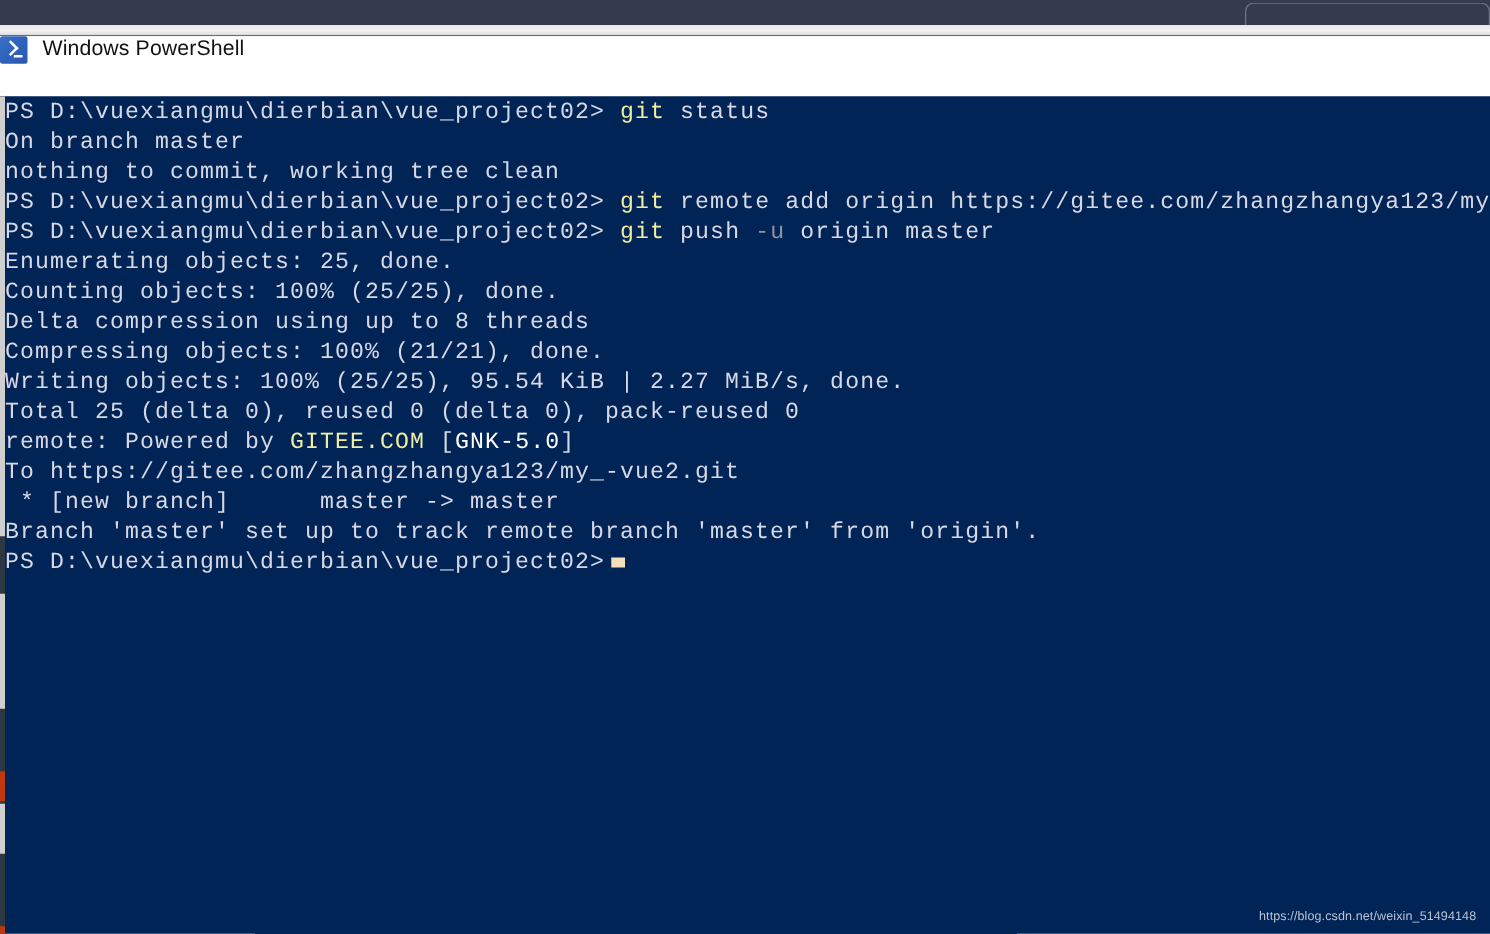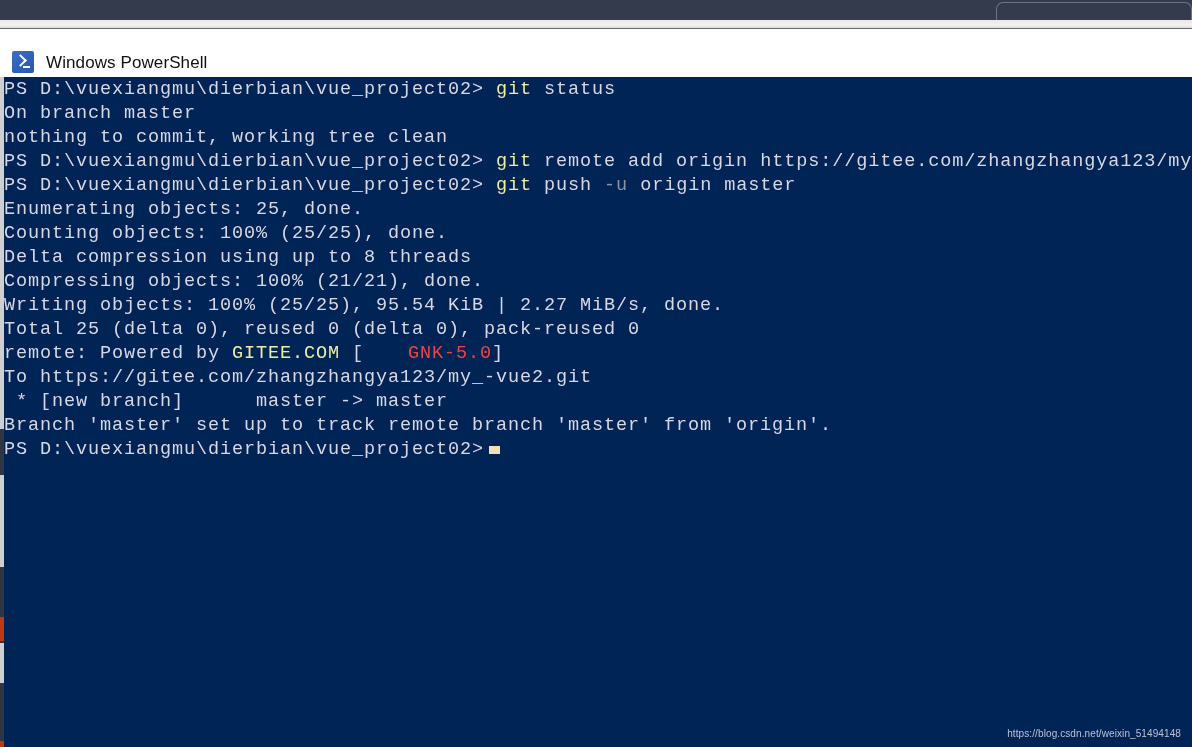--- a/index.html
+++ b/index.html
@@ -63,22 +63,21 @@
 
   
   .titlebar {
     position: absolute;
     left: 0;
     top: 29px;
     width: 1192px;
     height: 44px;
     background: #ffffff;
     display: flex;
-    align-items: flex-end;
-    padding-left: 12px;
+    align-items: flex-start;
     box-sizing: border-box;
   }
   .titlebar-left-edge {
     position: absolute;
     left: 0;
     top: 29px;
     width: 3px;
     height: 44px;
     background: #c8c8c8;
   }
@@ -180,21 +179,21 @@
     letter-spacing: 0.9px;
   }
   .line {
     height: 24px;
     white-space: pre;
     overflow: hidden;
   }
   .c-white  { color: #d8d8e4; }
   .c-yellow { color: #eeeda0; }
   .c-gray   { color: #8e94a3; }
-  .c-magenta{ color: #ef4444; margin-left: 44px; }
+  .c-magenta{ color: #ffffff; }
 
   .cursor-block {
     display: inline-block;
     width: 11px;
     height: 8px;
     background: #f5dfbb;
     vertical-align: baseline;
     margin-left: 5px;
     position: relative;
     top: 0px;

